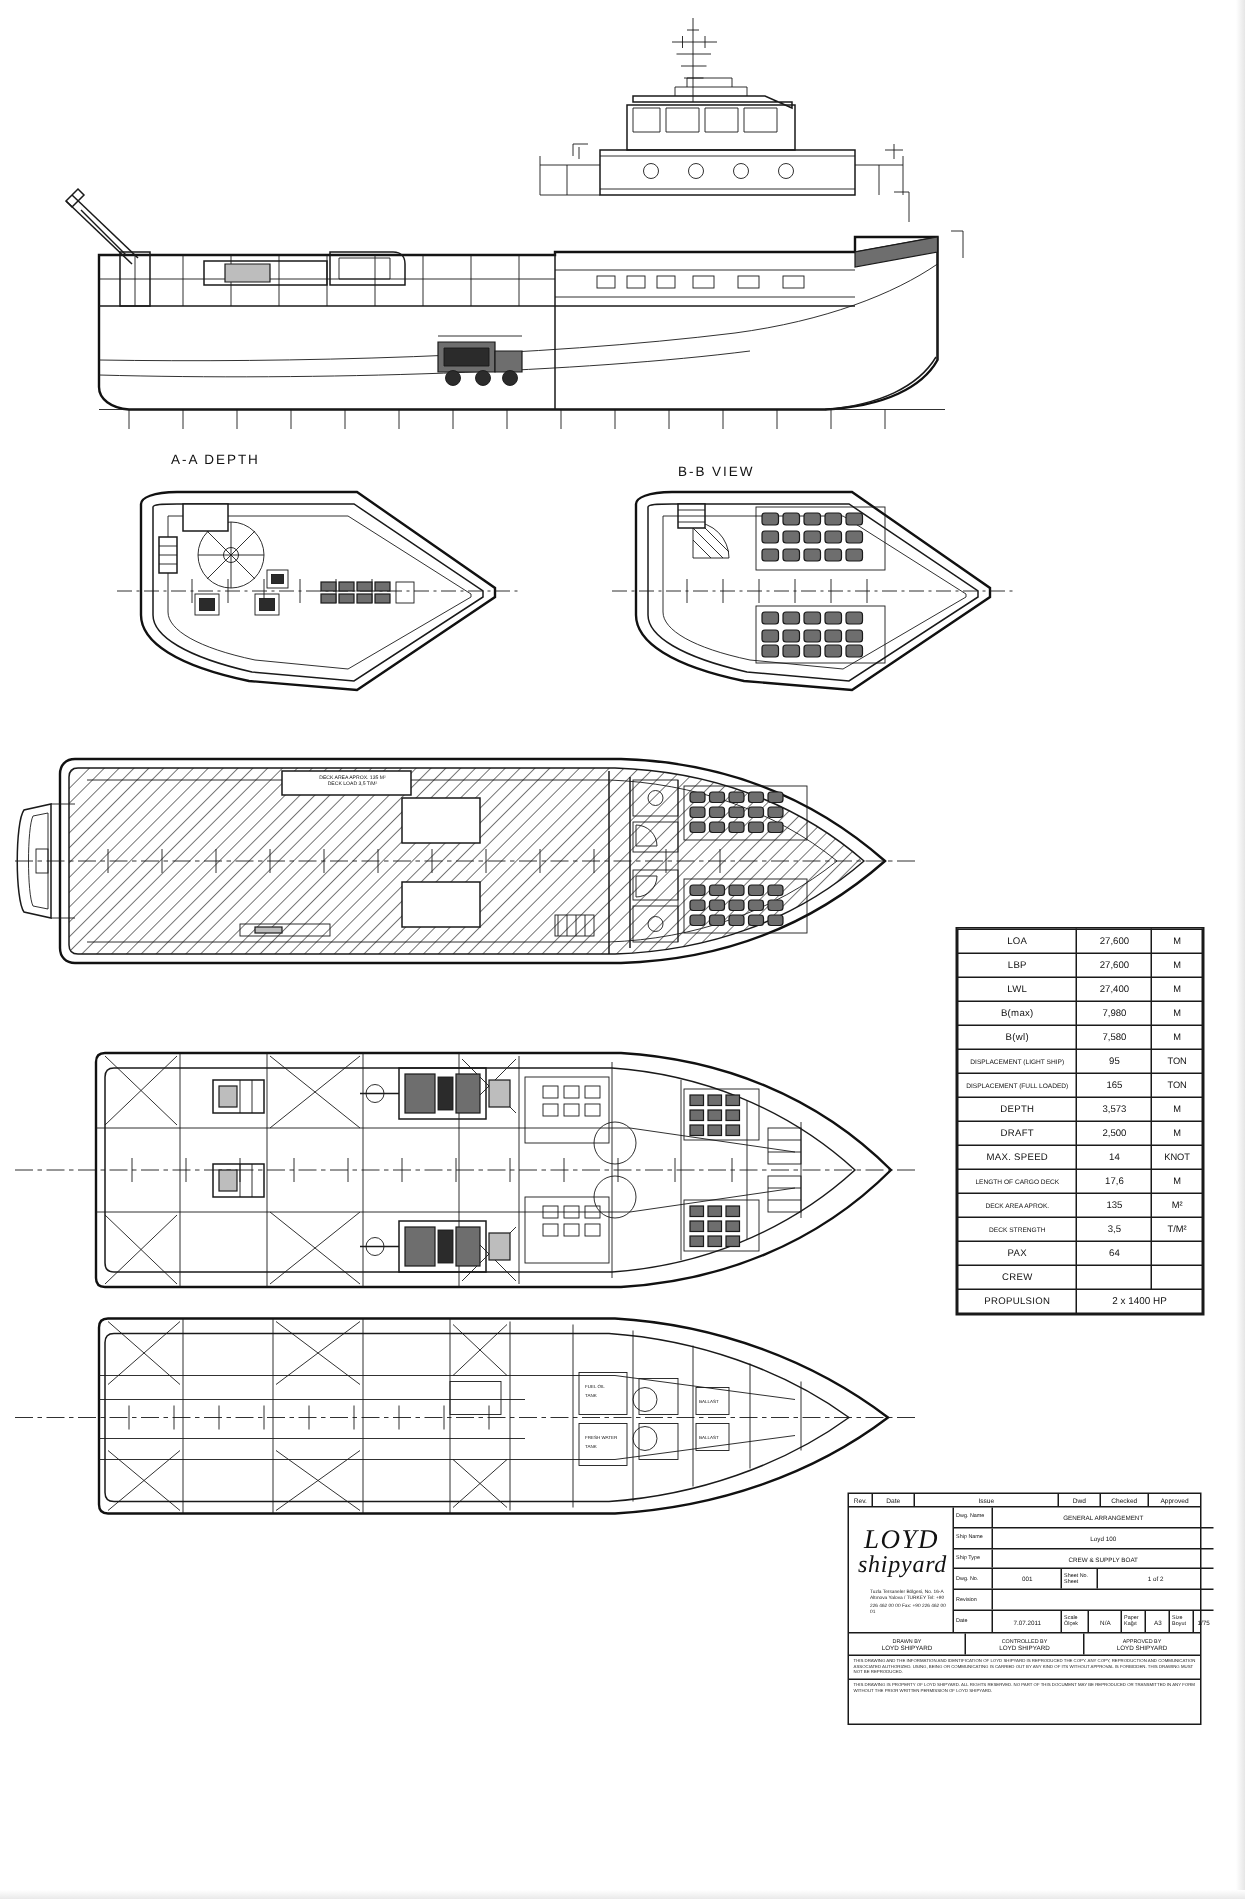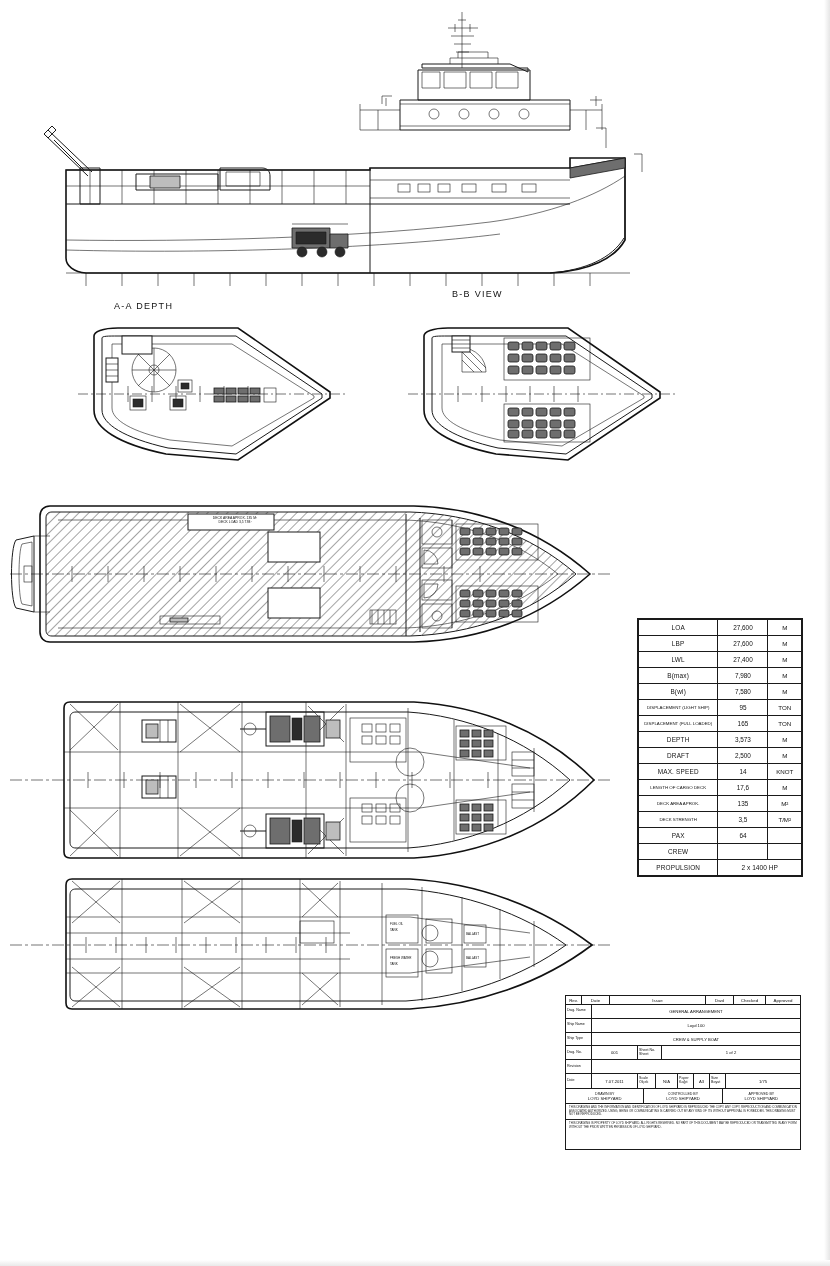--- a/index.html
+++ b/index.html
@@ -324,21 +324,21 @@
       <line x1="352" y1="96" x2="352" y2="88"></line>
       <line x1="352" y1="88" x2="362" y2="88"></line>
       <line x1="566" y1="120" x2="576" y2="120"></line>
       <line x1="576" y1="120" x2="576" y2="140"></line>
       <line x1="604" y1="146" x2="612" y2="146"></line>
       <line x1="612" y1="146" x2="612" y2="164"></line>
     </g>
   </svg>
 
   <div class="view-label" style="left:114px; top:301px;">A-A DEPTH</div>
-  <div class="view-label" style="left:452px; top:289px;">B-B VIEW</div>
+  <div class="view-label" style="left:452px; top:309px;">B-B VIEW</div>
 
   <svg width="280" height="145" style="position:absolute; left:78px; top:318px;">
     <path class="ln-thick" d="M16 18 L16 92 C16 110 40 126 88 136 L160 142 L252 80 L252 74 L160 10 L40 10 C24 10 16 14 16 18 Z"></path>
     <path class="ln" d="M24 20 L24 92 C24 106 46 120 90 130 L158 136 L244 80 L244 76 L158 18 L40 18 C30 18 24 18 24 20 Z"></path>
     <path class="ln-thin" d="M34 26 L34 90 C34 102 54 114 92 122 L154 128 L236 80 L236 78 L154 26 Z"></path>
 
     <line class="ln-thin" x1="0" y1="76" x2="270" y2="76" stroke-dasharray="10 3 2 3"></line>
 
     <g class="ln-thin">
       <line x1="50" y1="68" x2="50" y2="84"></line>
@@ -854,20 +854,27 @@
     <div class="tb-row tb-head">
       <div class="tb-cell c-center" style="width:16px;">Rev.</div>
       <div class="tb-cell c-center" style="width:28px;">Date</div>
       <div class="tb-cell c-center" style="flex:1;">Issue</div>
       <div class="tb-cell c-center" style="width:28px;">Dwd</div>
       <div class="tb-cell c-center" style="width:32px;">Checked</div>
       <div class="tb-cell c-center" style="width:34px;">Approved</div>
     </div>
 
     <div class="tb-mid">
+      <div class="tb-logo">
+        <div class="logo-loyd">LOYD</div>
+        <div class="logo-shipyard">shipyard</div>
+        <div class="logo-addr">Tuzla Tersaneler Bölgesi, No. 16-A
+Altınova Yalova / TURKEY
+Tel: +90 226 462 00 00  Fax: +90 226 462 00 01</div>
+      </div>
       <div class="tb-right">
         <div class="tb-r-row" style="height:14px;">
           <div class="tb-key">Dwg.
 Name</div>
           <div class="tb-val">GENERAL ARRANGEMENT</div>
         </div>
         <div class="tb-r-row" style="height:14px;">
           <div class="tb-key">Ship
 Name</div>
           <div class="tb-val">Loyd 100</div>

